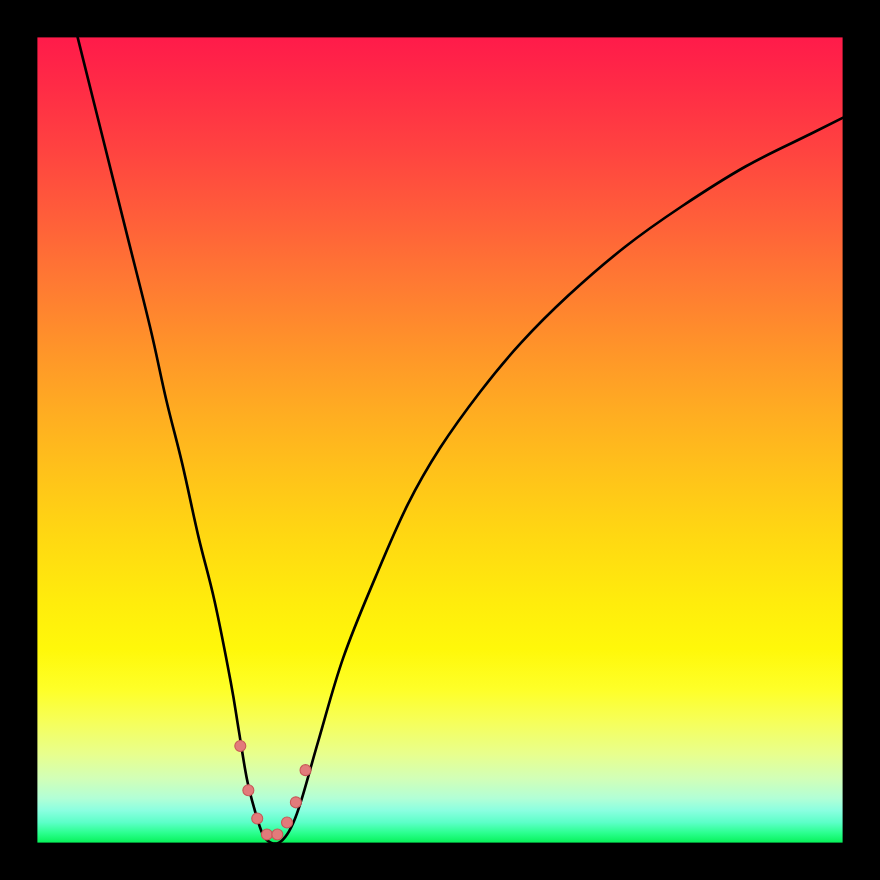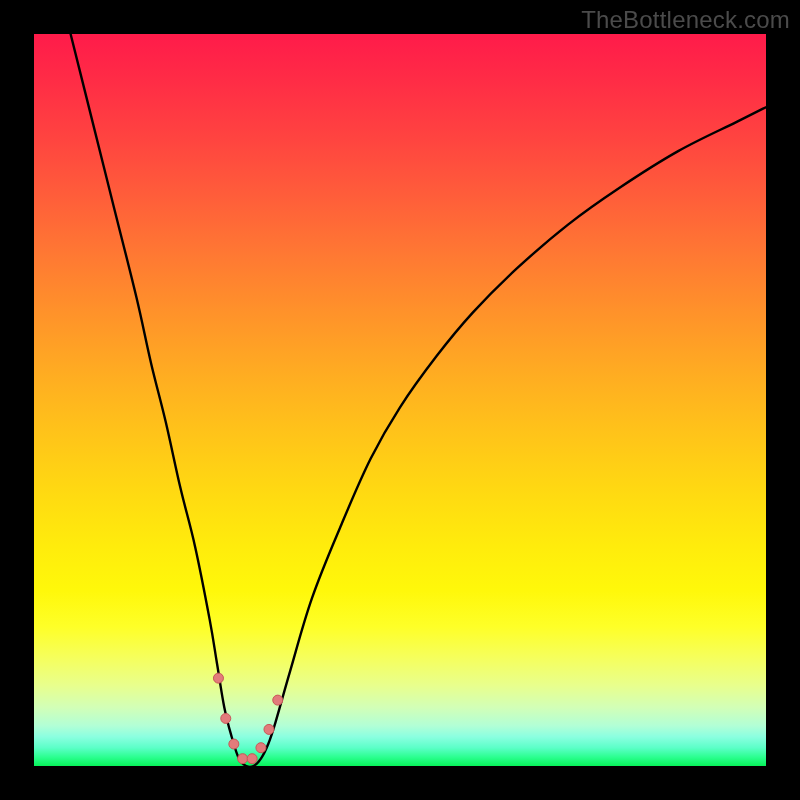--- a/index.html
+++ b/index.html
@@ -66,21 +66,20 @@
     width: 732px;
     height: 732px;
     overflow: visible;
   }
 </style>
 </head>
 <body>
 
 <div class="frame">
 
-  <div class="watermark">TheBottleneck.com</div>
 
   <div class="plot">
     <svg class="curve" viewBox="0 0 732 732" preserveAspectRatio="none">
       <path id="curve-path" fill="none" stroke="#000" stroke-width="2.4" stroke-linecap="round" stroke-linejoin="round" d="M 36.60 0.00 C 40.55 15.81, 50.65 56.22, 58.56 87.84 C 66.47 119.46, 72.61 144.06, 80.52 175.68 C 88.43 207.30, 95.89 235.85, 102.48 263.52 C 109.07 291.19, 111.85 307.00, 117.12 329.40 C 122.39 351.80, 126.49 365.56, 131.76 387.96 C 137.03 410.36, 141.13 431.44, 146.40 453.84 C 151.67 476.24, 155.77 488.68, 161.04 512.40 C 166.31 536.12, 171.73 564.52, 175.68 585.60 C 179.63 606.68, 180.36 613.71, 183.00 629.52 C 185.64 645.33, 187.68 660.26, 190.32 673.44 C 192.96 686.62, 195.00 693.50, 197.64 702.72 C 200.28 711.94, 202.32 719.41, 204.96 724.68 C 207.60 729.95, 209.64 730.68, 212.28 732.00 C 214.92 733.32, 216.96 733.32, 219.60 732.00 C 222.24 730.68, 224.28 728.63, 226.92 724.68 C 229.56 720.73, 231.60 716.63, 234.24 710.04 C 236.88 703.45, 237.61 701.26, 241.56 688.08 C 245.51 674.90, 249.61 659.24, 256.20 636.84 C 262.79 614.44, 268.94 589.99, 278.16 563.64 C 287.38 537.29, 296.90 515.47, 307.44 490.44 C 317.98 465.41, 326.18 445.64, 336.72 424.56 C 347.26 403.48, 354.14 391.77, 366.00 373.32 C 377.86 354.87, 389.42 339.21, 402.60 322.08 C 415.78 304.95, 424.71 293.97, 439.20 278.16 C 453.69 262.35, 465.99 250.05, 483.12 234.24 C 500.25 218.43, 515.91 204.81, 534.36 190.32 C 552.81 175.83, 565.84 166.90, 585.60 153.72 C 605.36 140.54, 623.08 128.98, 644.16 117.12 C 665.24 105.26, 686.91 95.75, 702.72 87.84 C 718.53 79.93, 726.73 75.84, 732.00 73.20"></path>
       <g id="marker-group">
           <circle cx="184.46" cy="644.16" r="5.00" fill="#e27b7b" stroke="#c85858" stroke-width="1"></circle>
           <circle cx="191.78" cy="684.42" r="5.00" fill="#e27b7b" stroke="#c85858" stroke-width="1"></circle>
           <circle cx="199.84" cy="710.04" r="5.00" fill="#e27b7b" stroke="#c85858" stroke-width="1"></circle>
           <circle cx="208.62" cy="724.68" r="5.00" fill="#e27b7b" stroke="#c85858" stroke-width="1"></circle>
           <circle cx="218.14" cy="724.68" r="5.00" fill="#e27b7b" stroke="#c85858" stroke-width="1"></circle>

